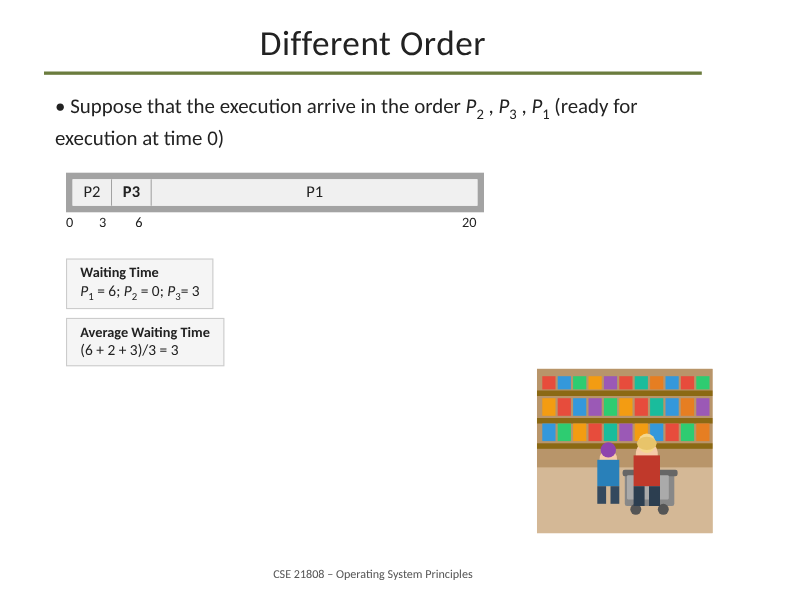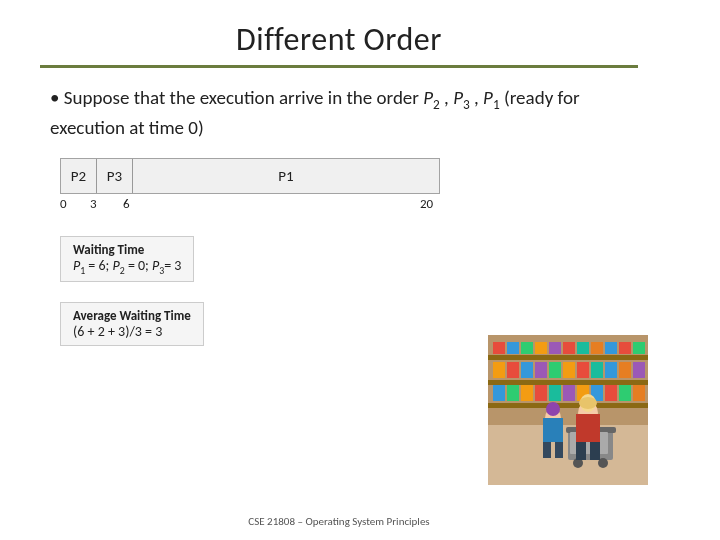--- a/index.html
+++ b/index.html
@@ -58,41 +58,41 @@
       position: relative;
       margin-top: 8px;
       margin-left: 20px;
       width: 380px;
     }
 
     .gantt-bar-row {
       display: flex;
       align-items: stretch;
       height: 36px;
-      border: 1px solid #a3a3a3;
+      border: 6px solid #a3a3a3;
     }
 
     .gantt-cell {
       border-right: 1px solid #999;
       display: flex;
       align-items: center;
       justify-content: center;
       font-size: 15px;
       font-weight: 500;
       color: #222;
       background: #f0f0f0;
     }
 
     .gantt-cell:last-child {
       border-right: none;
       text-align: right;
     }
 
     .cell-p2 { width: 36px; }
-    .cell-p3 { width: 36px; }
+    .cell-p3 { width: 36px; font-weight: bold; }
     .cell-p1 { flex: 1; }
 
     .gantt-tick-row {
       display: flex;
       align-items: flex-start;
       position: relative;
       height: 22px;
       margin-top: 2px;
     }
 
@@ -106,21 +106,21 @@
     .info-boxes {
       margin-top: 18px;
       margin-left: 20px;
     }
 
     .info-box {
       background: #f5f5f5;
       border: 1px solid #ccc;
       display: inline-block;
       padding: 5px 12px;
-      margin-bottom: 20px;
+      margin-bottom: 8px;
       font-size: 14px;
       color: #222;
     }
 
     .info-box .label-line {
       font-weight: 600;
       font-size: 13px;
     }
 
     

